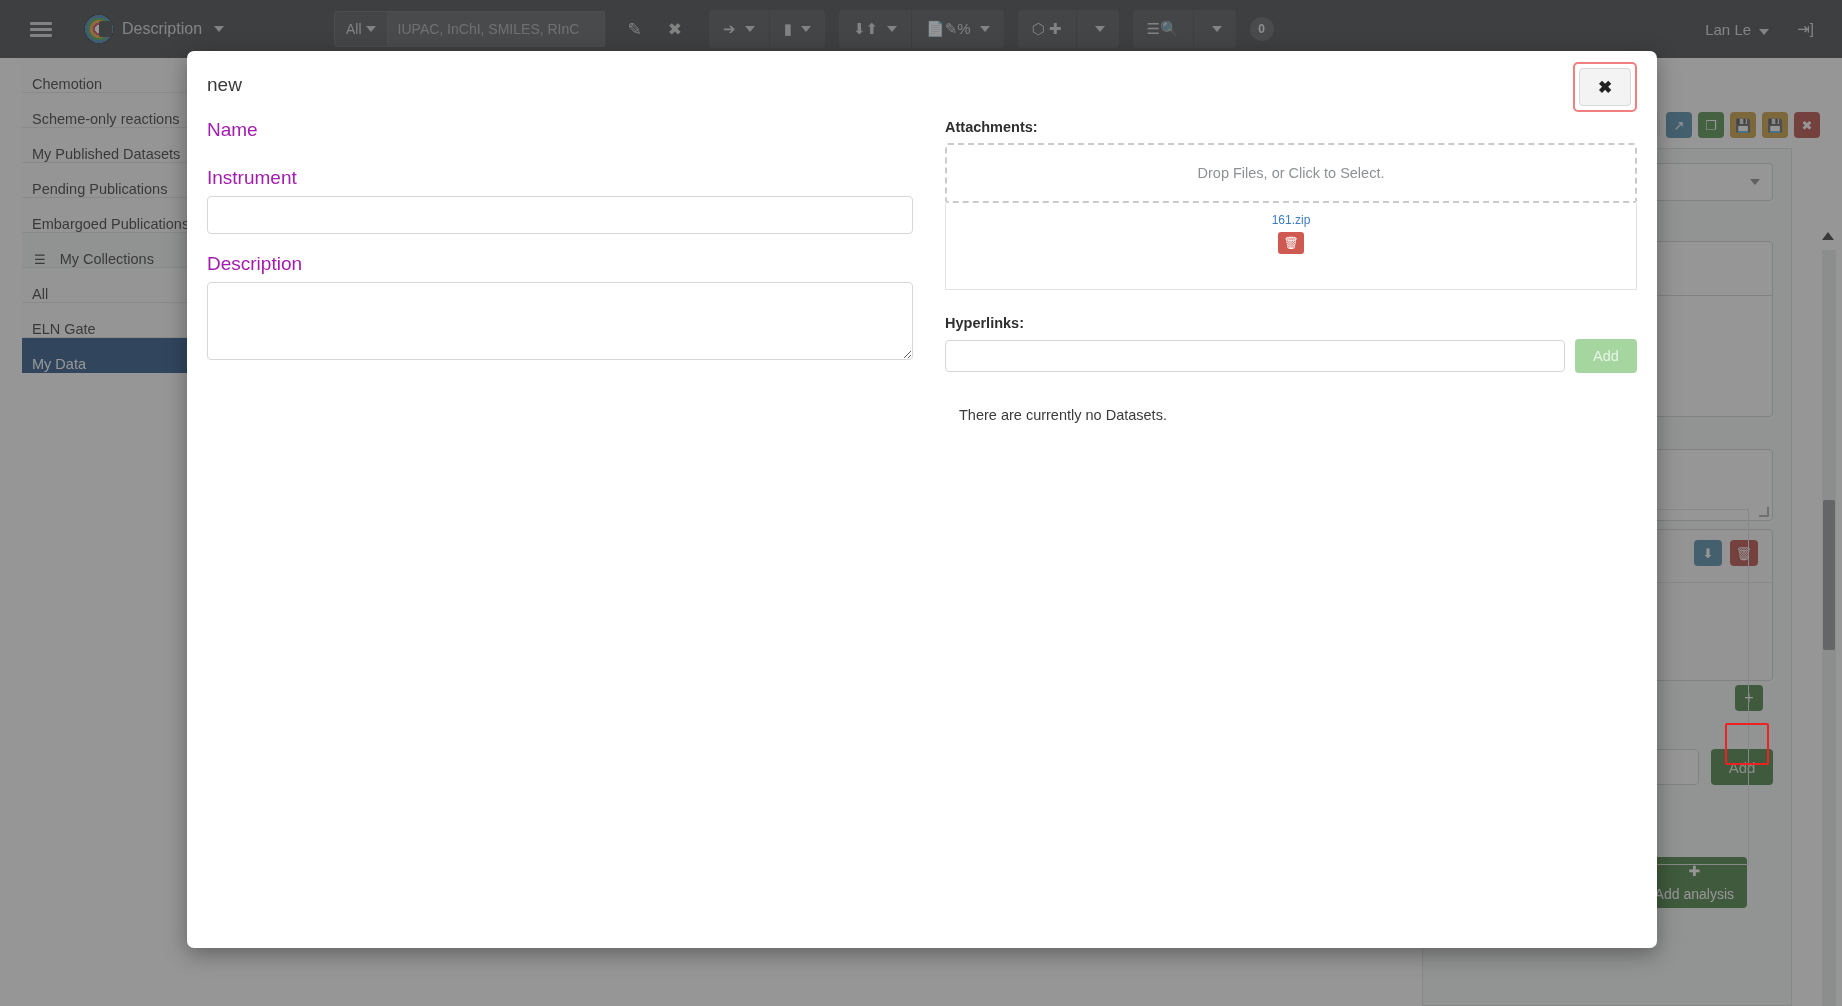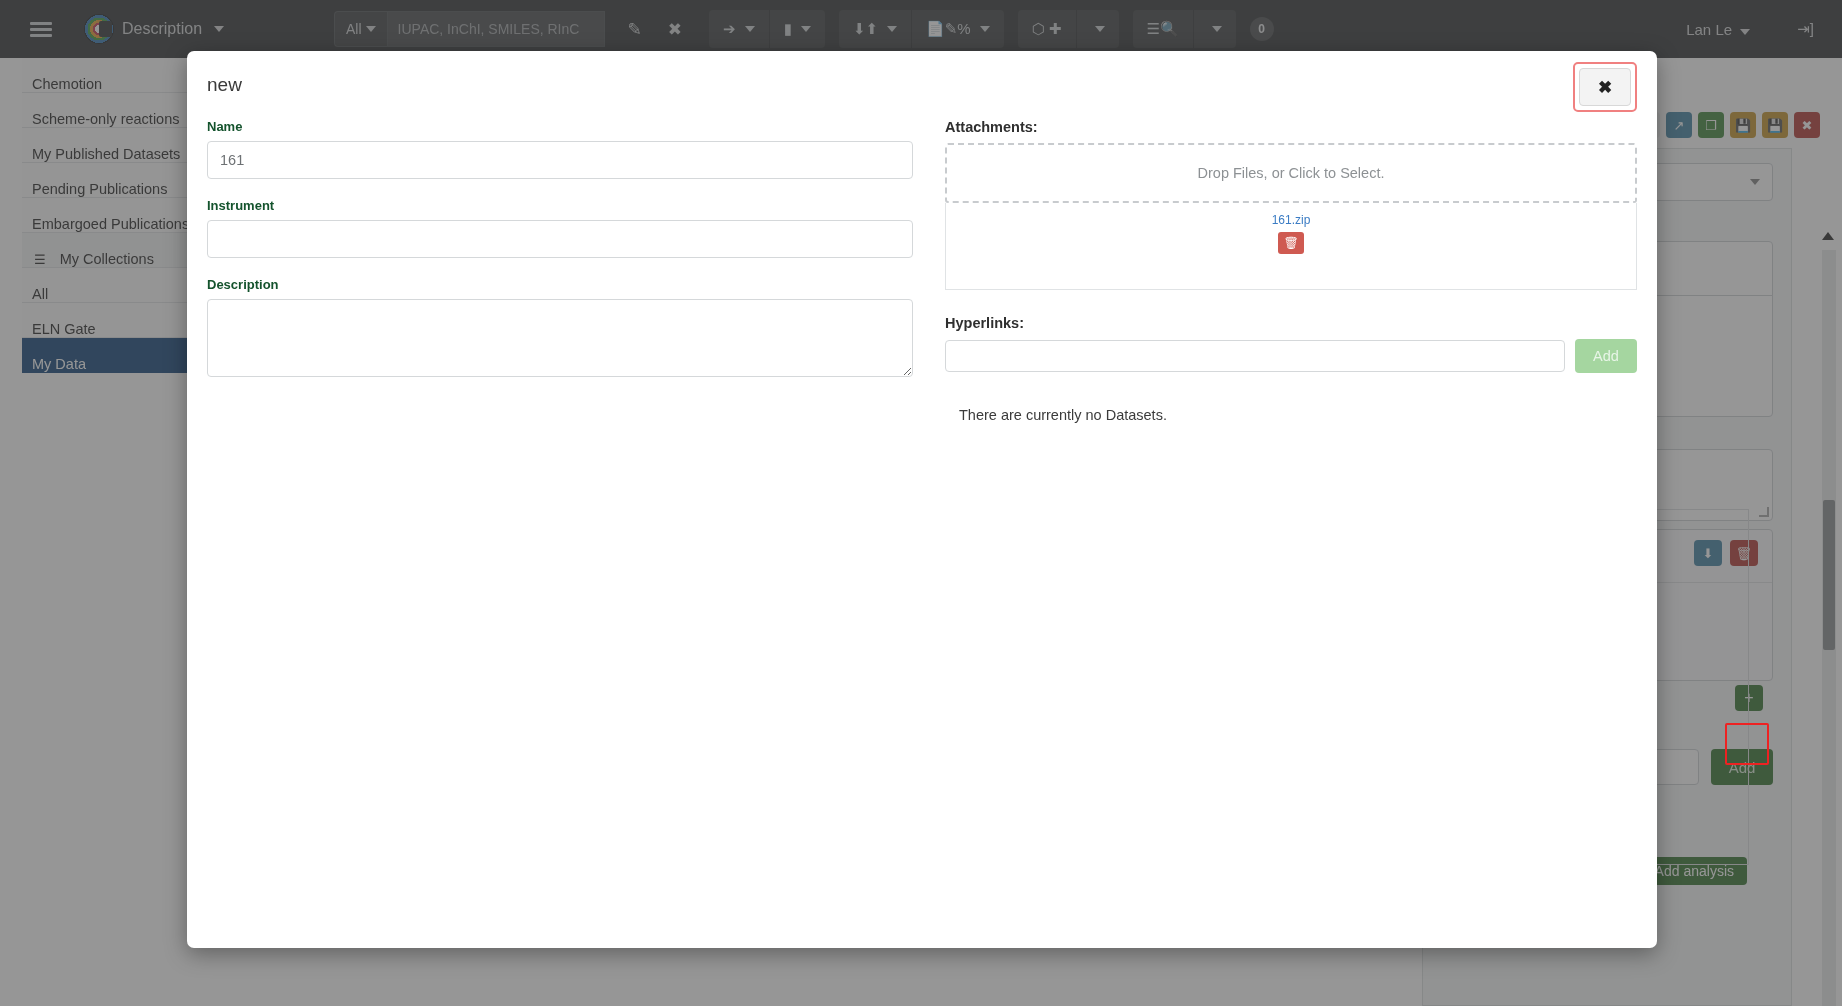--- a/index.html
+++ b/index.html
@@ -95,21 +95,21 @@
     border-right: 1px solid #3c3f41;
   }
   .gbtn:last-child { border-right: none; }
   .badge-count {
     width: 24px; height: 24px; border-radius: 50%;
     background: #57595b; color: #e6e8ea; font-size: 12px;
     display: flex; align-items: center; justify-content: center;
     margin-left: 14px; font-weight: bold;
   }
   .nav-right {
-    margin-left: auto; display: flex; align-items: center; gap: 47px;
+    margin-left: auto; display: flex; align-items: center; gap: 28px;
     color: #d4d6d8; font-size: 15px; padding-right: 14px;
   }
 
   
   .sidebar {
     position: absolute; top: 58px; left: 22px;
     width: 188px;
   }
   .side-item {
     height: 35px; display: flex; align-items: flex-end;
@@ -201,21 +201,21 @@
   }
   .bg-add-btn {
     width: 62px; height: 36px; background: #3f7a3a; color: #dfeede;
     border-radius: 4px; display: flex; align-items: center;
     justify-content: center; font-size: 15px;
   }
   .bg-add-analysis {
     position: absolute; top: 708px; right: 44px;
     background: #3f7a3a; color: #fff; font-size: 14px;
     padding: 6px 13px; border-radius: 4px; display: flex;
-    align-items: center; gap: 7px;
+    align-items: center; gap: 7px; flex-direction: column;
   }
   .bg-outer-frame {
     position: absolute; top: 360px; left: 6px; right: 42px; bottom: 140px;
     border: 1px solid #dde0e2; pointer-events: none;
   }
   .bg-scrollbar {
     position: absolute; top: 150px; right: 6px; width: 14px; bottom: 0;
     background: #e8eaec;
   }
   .bg-scroll-thumb {
@@ -269,21 +269,21 @@
     font-family: "Liberation Sans", sans-serif;
   }
 
   .modal-body {
     display: flex; padding: 0 20px; gap: 32px;
   }
   .col-left { width: 706px; }
   .col-right { flex: 1; }
 
   .fld-label {
-    font-size: 13px; font-weight: bold; color: #14532d;
+    font-size: 19px; font-weight: normal; color: #a21caf;
     margin-bottom: 7px; display: block;
   }
   .fld-gap { height: 19px; }
   .txt-input {
     width: 100%; height: 38px; box-sizing: border-box;
     border: 1px solid #d5d8da; border-radius: 4px;
     padding: 0 12px; font-size: 14.5px; color: #6d7174;
     font-family: "Liberation Sans", sans-serif;
     background: #fff; outline: none;
   }
@@ -495,21 +495,20 @@
     <div class="modal-close-wrap">
       <button class="modal-close">✖</button>
     </div>
   </div>
 
   <div class="modal-body">
 
     <div class="col-left">
 
       <label class="fld-label">Name</label>
-      <input class="txt-input" type="text" value="161" style="">
 
       <div class="fld-gap"></div>
 
       <label class="fld-label">Instrument</label>
       <input class="txt-input" type="text" value="" style="">
 
       <div class="fld-gap"></div>
 
       <label class="fld-label">Description</label>
       <textarea class="txt-area" style=""></textarea>

